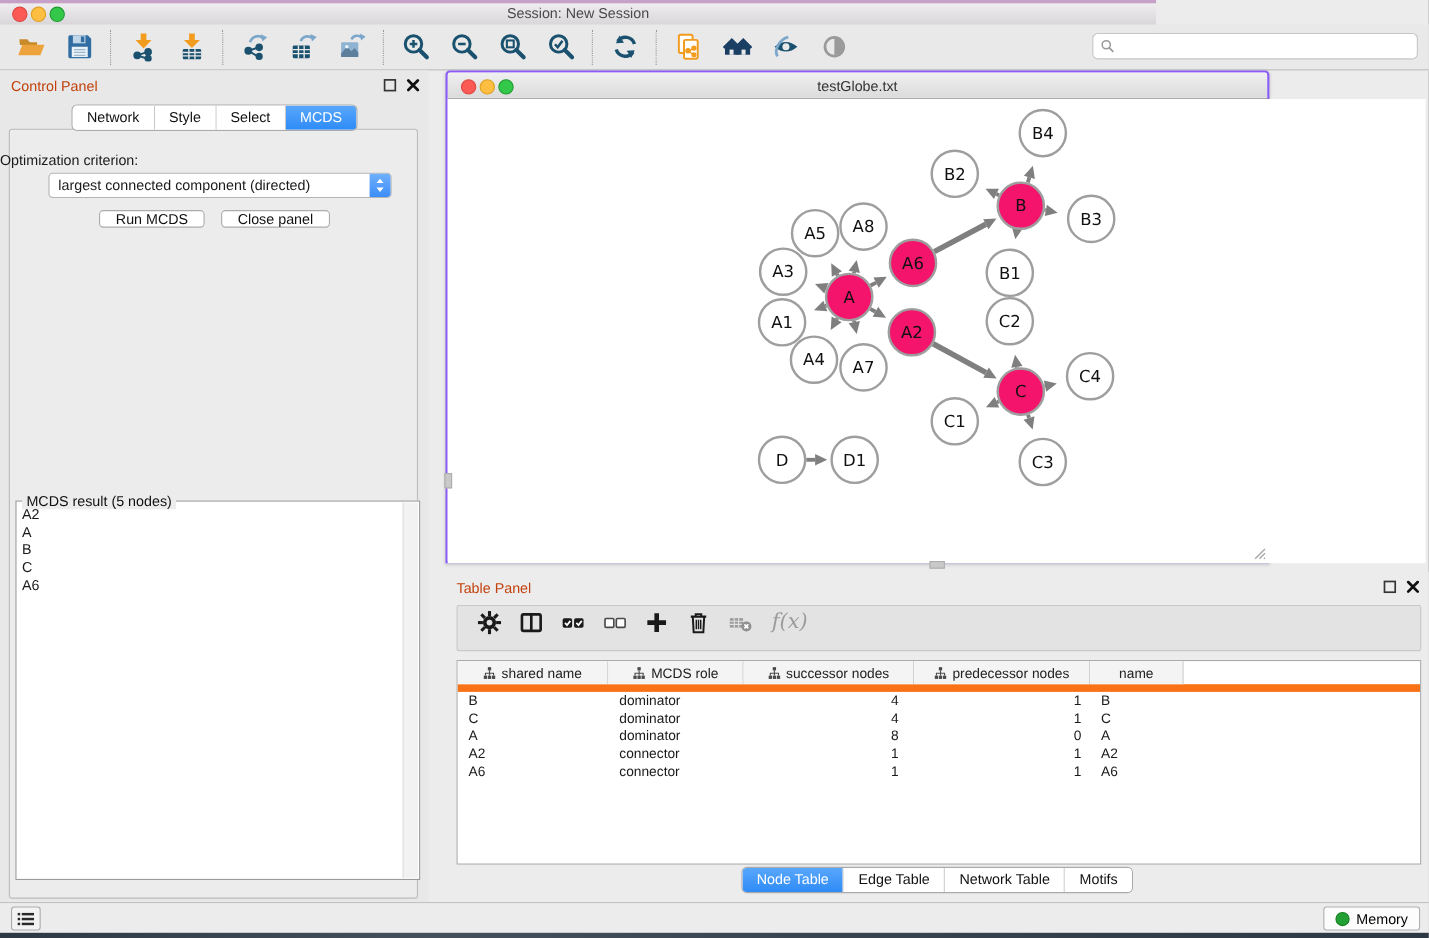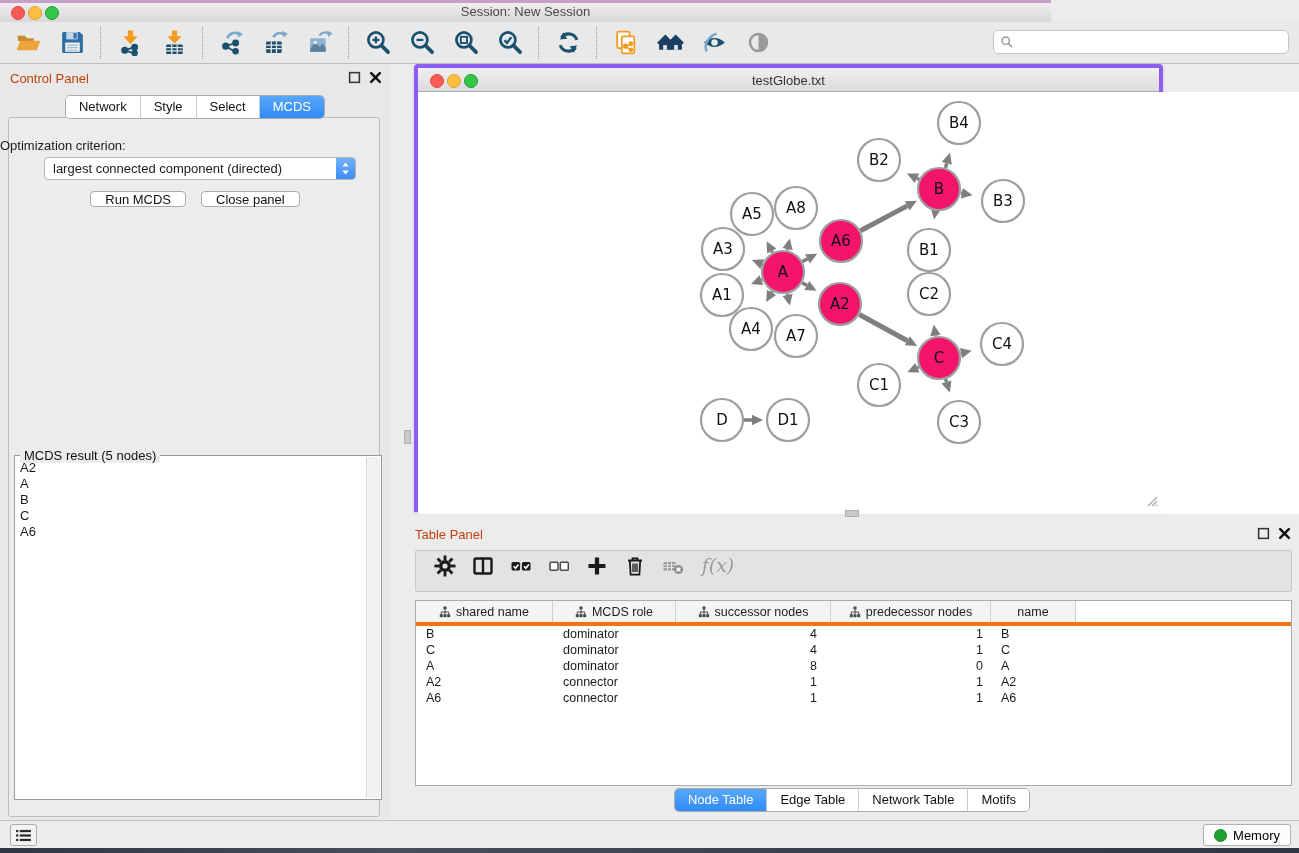--- a/index.html
+++ b/index.html
@@ -48,21 +48,21 @@
   .mac-btn{height:16px;background:#fff;border:1px solid #ABABAB;border-radius:4px;font-size:13px;padding:0 14px;color:#111;
     font-family:"Liberation Sans",sans-serif;}
   .result-box{position:absolute;left:14px;top:391px;width:368px;height:345px;border:1px solid #9A9A9A;
     background:#fff;box-sizing:border-box;}
   .result-legend{position:absolute;left:5px;top:-8px;background:#ECECEC;padding:0 4px;font-size:13px;color:#111;}
   .result-list{position:absolute;left:1px;top:4px;right:15px;bottom:1px;overflow:hidden;}
   .result-item{font-size:13px;line-height:16px;padding-left:4px;}
   .result-scroll{position:absolute;top:1px;right:1px;bottom:1px;width:13px;background:#F2F2F2;border-left:1px solid #DEDEDE;}
   
   .net-window{position:absolute;left:405px;top:64px;width:749px;height:448px;background:#fff;
-    border:4px solid #8b5cf6;border-radius:4px 4px 0 0;box-sizing:border-box;box-shadow:0 1px 3px rgba(0,0,0,.15);margin-left:9px;}
+    border:2px solid #8b5cf6;border-radius:4px 4px 0 0;box-sizing:border-box;box-shadow:0 1px 3px rgba(0,0,0,.15);}
   .net-titlebar{position:absolute;left:0;top:0;width:100%;height:24px;border-radius:3px 3px 0 0;
     background:linear-gradient(#F0F0F0,#DBDBDB);border-bottom:1px solid #ACACAC;box-sizing:border-box;}
   .net-titlebar .title{position:absolute;left:0;right:0;top:5px;text-align:center;font-size:13px;color:#333;}
   .ntl{position:absolute;top:6px;width:12px;height:12px;border-radius:50%;}
   .ntl.red{left:12px;background:#FC5A54;border:1px solid #DF4744;}
   .ntl.yellow{left:29px;background:#FDBE41;border:1px solid #DEA123;}
   .ntl.green{left:46px;background:#34C84A;border:1px solid #1F9A31;}
   .net-canvas{position:absolute;left:0;top:24px;width:889px;height:422px;background:#fff;overflow:hidden;}
   .net-canvas svg text{font-family:"DejaVu Sans",sans-serif;}
   .resize-grip{position:absolute;right:1px;bottom:1px;width:14px;height:14px;}
@@ -70,21 +70,21 @@
   .h-nub{position:absolute;left:845px;top:510px;width:12px;height:5px;background:#C9C9C9;border:1px solid #ADADAD;}
   
   .table-panel{position:absolute;left:405px;top:520px;width:894px;height:300px;background:#ECECEC;}
   .tp-toolbar{position:absolute;left:10px;top:30px;width:877px;height:42px;background:#E3E3E3;
     border:1px solid #C8C8C8;border-radius:2px;box-sizing:border-box;display:flex;align-items:center;padding-left:10px;}
   .tp-btn{width:38px;height:34px;border:none;background:transparent;display:flex;justify-content:center;padding:0;}
   .tp-btn svg{width:24px;height:24px;}
   .fx{font-family:"DejaVu Serif",serif;font-style:italic;font-size:19px;color:#9B9B9B;}
   .tp-table{position:absolute;left:10px;top:80px;width:877px;height:186px;background:#fff;
     border:1px solid #ABABAB;box-sizing:border-box;overflow:hidden;}
-  .thead{display:flex;height:21px;border-bottom:4px solid #f97316;}
+  .thead{display:flex;height:21px;border-bottom:7px solid #f97316;}
   .th{background:#F4F4F4;border-right:1px solid #D0D0D0;box-sizing:border-box;display:flex;
     align-items:center;justify-content:center;gap:5px;font-size:12.5px;color:#222;}
   .tr{display:flex;height:16px;align-items:center;}
   .td{box-sizing:border-box;font-size:12.5px;white-space:nowrap;overflow:hidden;}
   .tp-tabs{top:268px;}
   
   .statusbar{position:absolute;left:0;top:820px;width:1299px;height:28px;background:#ECECEC;border-top:1px solid #C2C2C2;box-sizing:border-box;}
   .list-btn{position:absolute;left:10px;top:3px;width:27px;height:22px;background:#F3F3F3;border:1px solid #ABABAB;border-radius:3px;
     display:flex;align-items:center;justify-content:center;padding:0;}
   .memory-btn{position:absolute;right:8px;top:3px;height:22px;background:#FCFCFC;border:1px solid #B0B0B0;border-radius:3px;

